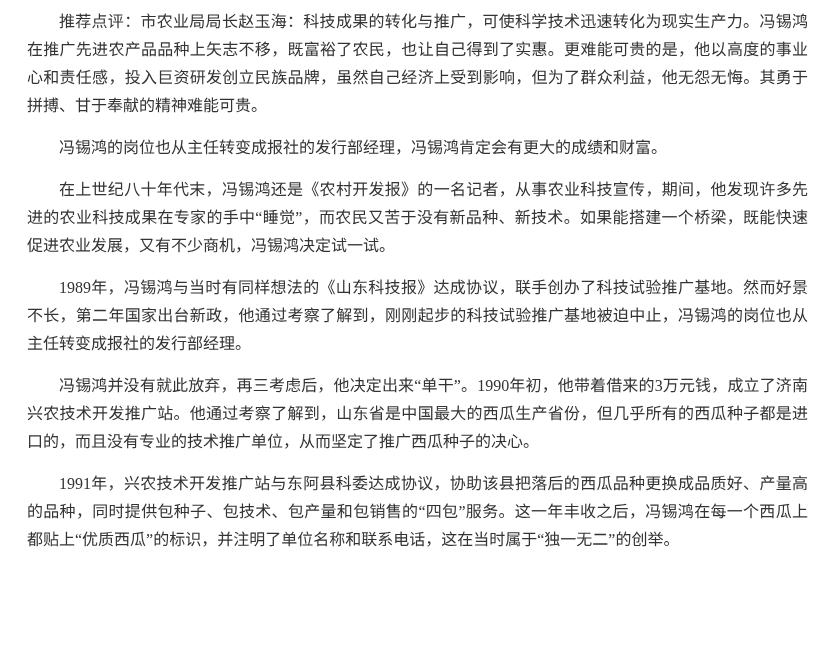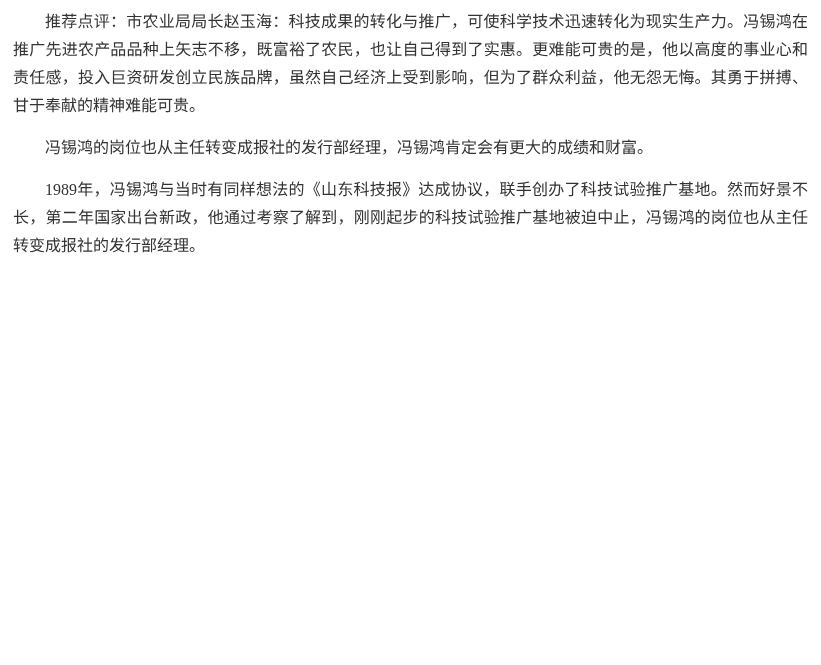--- a/index.html
+++ b/index.html
@@ -13,29 +13,32 @@
     height: 665px;
     overflow: hidden;
     background: #ffffff;
     padding: 8px 13px 0 13px;
   }
   .article p {
     font-family: "Liberation Serif", "DejaVu Serif", serif;
     font-size: 16px;
     line-height: 28px;
     color: #333333;
-    margin: 0 0 14px 0;
+    margin: 0 0 14px 14px;
     text-indent: 2em;
     text-align: justify;
     letter-spacing: 0;
     word-break: break-all;
   }
 </style>
 </head>
 <body>
 
 <div class="page">
   <div class="article">
     <p>推荐点评：市农业局局长赵玉海：科技成果的转化与推广，可使科学技术迅速转化为现实生产力。冯锡鸿在推广先进农产品品种上矢志不移，既富裕了农民，也让自己得到了实惠。更难能可贵的是，他以高度的事业心和责任感，投入巨资研发创立民族品牌，虽然自己经济上受到影响，但为了群众利益，他无怨无悔。其勇于拼搏、甘于奉献的精神难能可贵。</p>
     <p>冯锡鸿的岗位也从主任转变成报社的发行部经理，冯锡鸿肯定会有更大的成绩和财富。</p>
+    <p>在上世纪八十年代末，冯锡鸿还是《农村开发报》的一名记者，从事农业科技宣传，期间，他发现许多先进的农业科技成果在专家的手中“睡觉”，而农民又苦于没有新品种、新技术。如果能搭建一个桥梁，既能快速促进农业发展，又有不少商机，冯锡鸿决定试一试。</p>
     <p>1989年，冯锡鸿与当时有同样想法的《山东科技报》达成协议，联手创办了科技试验推广基地。然而好景不长，第二年国家出台新政，他通过考察了解到，刚刚起步的科技试验推广基地被迫中止，冯锡鸿的岗位也从主任转变成报社的发行部经理。</p>
+    <p>冯锡鸿并没有就此放弃，再三考虑后，他决定出来“单干”。1990年初，他带着借来的3万元钱，成立了济南兴农技术开发推广站。他通过考察了解到，山东省是中国最大的西瓜生产省份，但几乎所有的西瓜种子都是进口的，而且没有专业的技术推广单位，从而坚定了推广西瓜种子的决心。</p>
+    <p>1991年，兴农技术开发推广站与东阿县科委达成协议，协助该县把落后的西瓜品种更换成品质好、产量高的品种，同时提供包种子、包技术、包产量和包销售的“四包”服务。这一年丰收之后，冯锡鸿在每一个西瓜上都贴上“优质西瓜”的标识，并注明了单位名称和联系电话，这在当时属于“独一无二”的创举。</p>
   </div>
 </div>
 
 </body></html>

